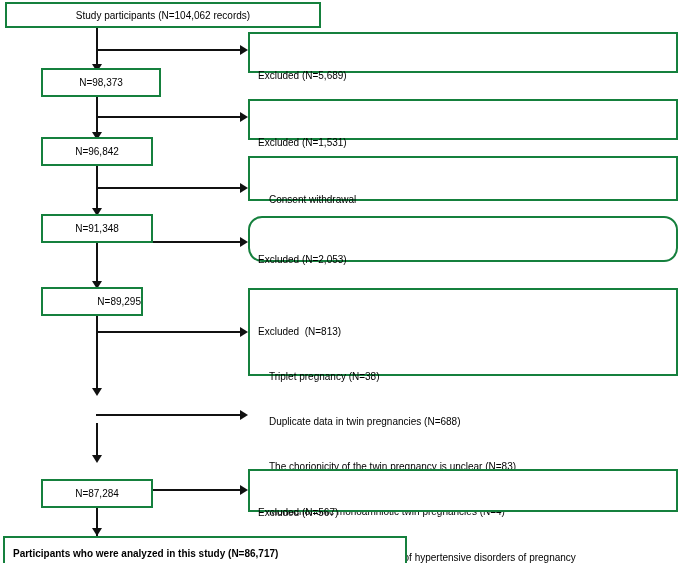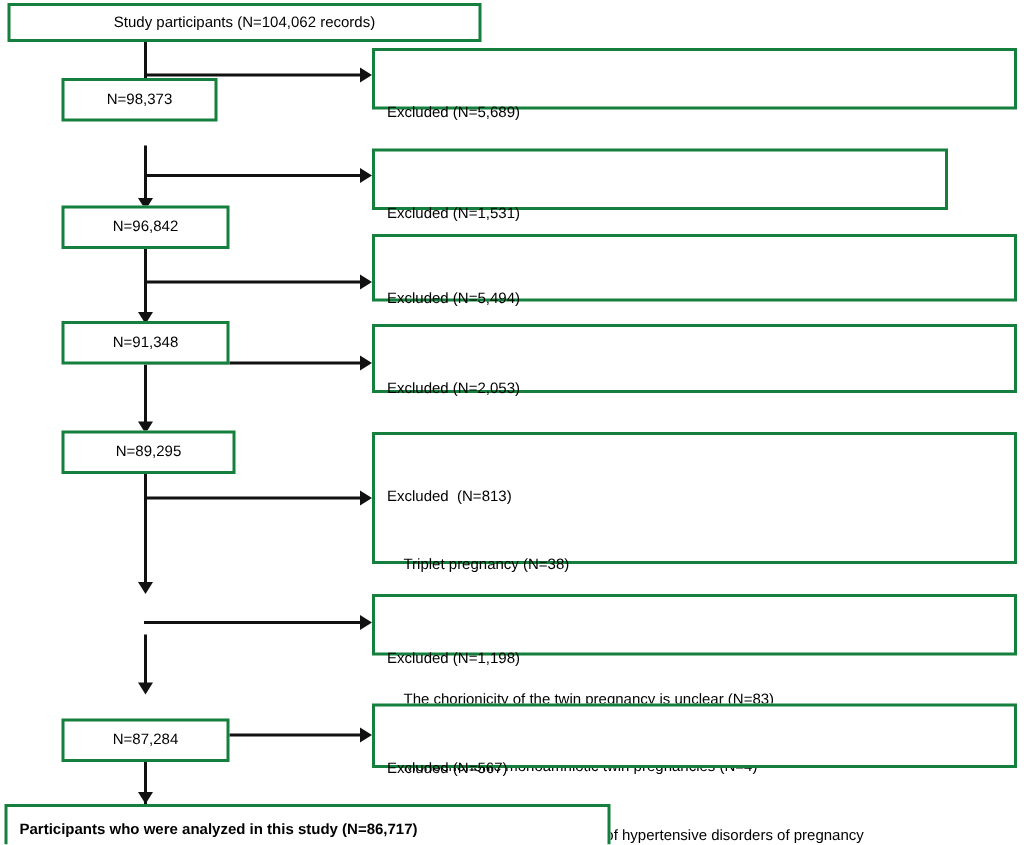--- a/index.html
+++ b/index.html
@@ -110,73 +110,68 @@
 
   <div class="hline" style="left:96px; top:331px; width:145px;"></div>
   <div class="arrow-right" style="left:240px; top:327px;"></div>
 
   <div class="hline" style="left:96px; top:414px; width:145px;"></div>
   <div class="arrow-right" style="left:240px; top:410px;"></div>
 
   <div class="hline" style="left:96px; top:489px; width:145px;"></div>
   <div class="arrow-right" style="left:240px; top:485px;"></div>
 
-  <div class="box center" style="left:41px; top:52px; width:104px; height:29px;">
+  <div class="box center" style="left:41px; top:68px; width:120px; height:29px;">
     <span>N=98,373</span>
   </div>
 
   <div class="box center" style="left:41px; top:137px; width:112px; height:29px;">
     <span>N=96,842</span>
   </div>
 
   <div class="box center" style="left:41px; top:214px; width:112px; height:29px;text-align:center;">
     <span>N=91,348</span>
   </div>
 
-  <div class="box center" style="left:41px; top:287px; width:116px; height:29px;">
+  <div class="box center" style="left:41px; top:287px; width:102px; height:29px;justify-content:flex-end;">
     <span>N=89,295</span>
   </div>
 
 
   <div class="box center" style="left:41px; top:479px; width:112px; height:29px;">
     <span>N=87,284</span>
   </div>
 
   <div class="box pad" style="left:248px; top:32px; width:430px; height:41px;">
     <span class="line1">Excluded (N=5,689)</span>
     <span class="line2">Data of multiple participation in the JECS</span>
   </div>
 
-  <div class="box pad" style="left:248px; top:99px; width:384px; height:41px;">
+  <div class="box pad" style="left:248px; top:99px; width:430px; height:41px;">
     <span class="line1">Excluded (N=1,531)</span>
     <span class="line2">Abortion or stillbirth</span>
   </div>
 
   <div class="box pad" style="left:248px; top:156px; width:430px; height:45px;">
-    <span class="line1">Excluded (N=5,494)</span>
     <span class="line2">Consent withdrawal</span>
   </div>
 
-  <div class="box pad" style="left:248px; top:216px; width:430px; height:46px;">
+  <div class="box pad" style="left:248px; top:216px; width:430px; height:46px;border-radius:14px;">
     <span class="line1">Excluded (N=2,053)</span>
     <span class="line2">Pregnant women who were diagnosed with chronic hypertension</span>
   </div>
 
   <div class="box pad" style="left:248px; top:288px; width:430px; height:88px;">
     <span class="line1">Excluded  (N=813)</span>
     <span class="line2">Triplet pregnancy (N=38)</span>
     <span class="line2">Duplicate data in twin pregnancies (N=688)</span>
     <span class="line2">The chorionicity of the twin pregnancy is unclear (N=83)</span>
     <span class="line2">Monochorionic monoamniotic twin pregnancies (N=4)</span>
   </div>
 
-  <div class="box pad" style="left:248px; top:396px; width:430px; height:41px;">
-    <span class="line1">Excluded (N=1,198)</span>
-    <span class="line2">Missing data on the history of chronic hypertension</span>
-  </div>
 
   <div class="box pad" style="left:248px; top:469px; width:430px; height:43px;">
     <span class="line1">Excluded (N=567)</span>
     <span class="line2">Missing data on the diagnosis of hypertensive disorders of pregnancy</span>
   </div>
 
   <div class="box" style="left:3px; top:536px; width:404px; height:35px; display:flex; align-items:center; padding-left:8px;font-weight:bold;">
     <span>Participants who were analyzed in this study (N=86,717)</span>
   </div>
 

